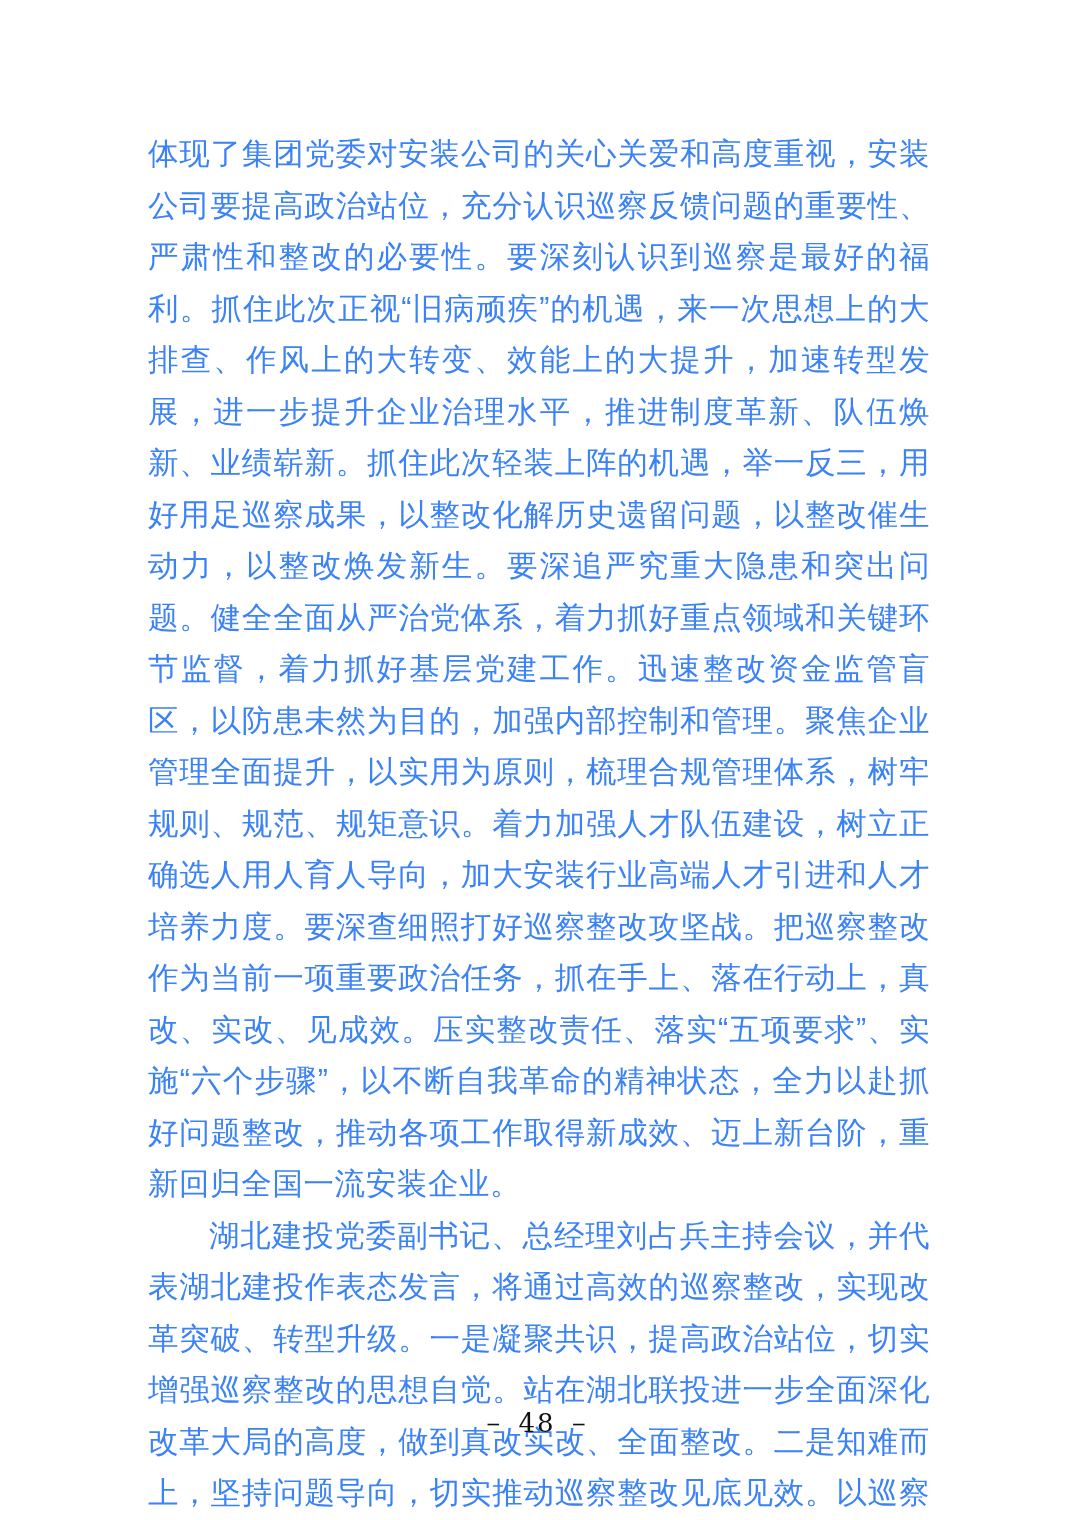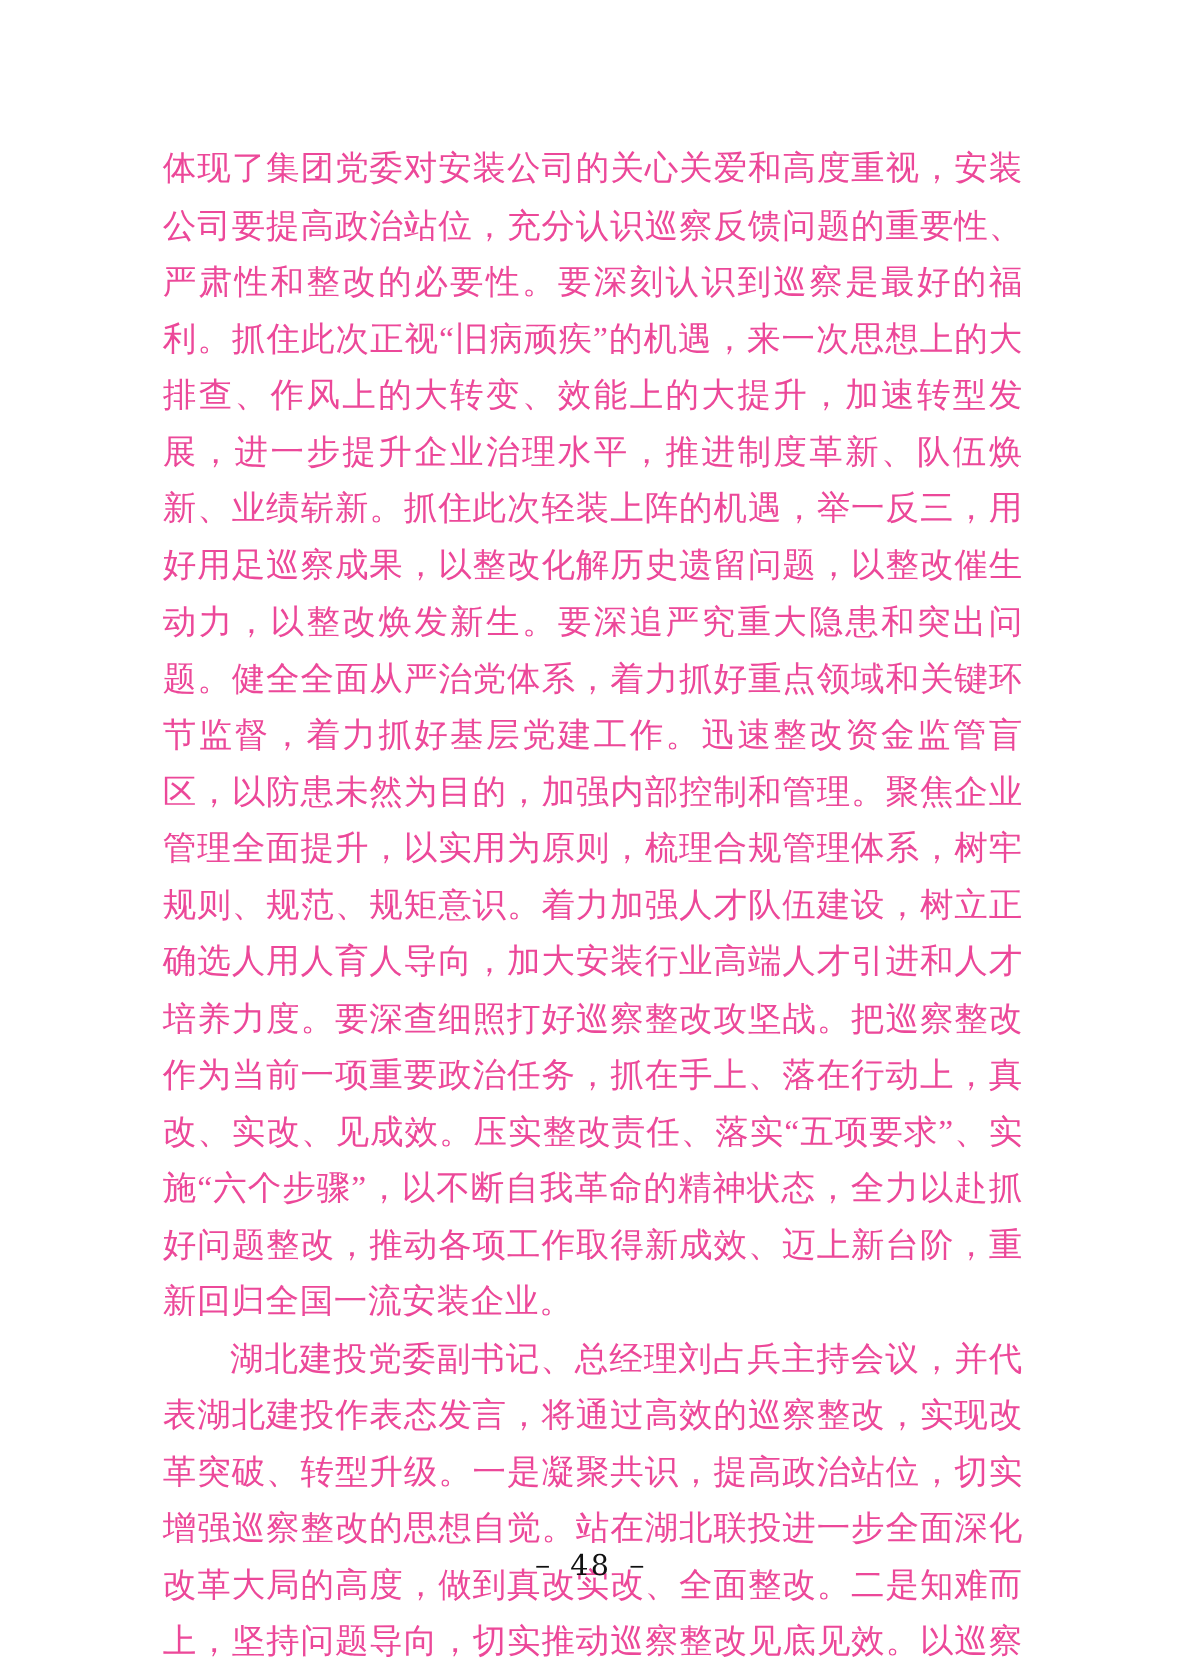--- a/index.html
+++ b/index.html
@@ -29,23 +29,23 @@
     top: 128px;
     width: 782px;
   }
   .para {
     font-size: 30.5px;
     line-height: 51.5px;
     letter-spacing: 0.6px;
     text-align: justify;
     text-justify: inter-ideograph;
     margin: 0;
-    font-family: Liberation Serif, serif;
+    font-family: Liberation Sans, sans-serif;
     font-weight: 400;
-    color: #ec4899;
+    color: #3b82f6;
   }
   .para + .para {
     margin-top: 0px;
   }
   .indent {
     text-indent: 61px;
   }
   .footer {
     position: absolute;
     left: 0;

